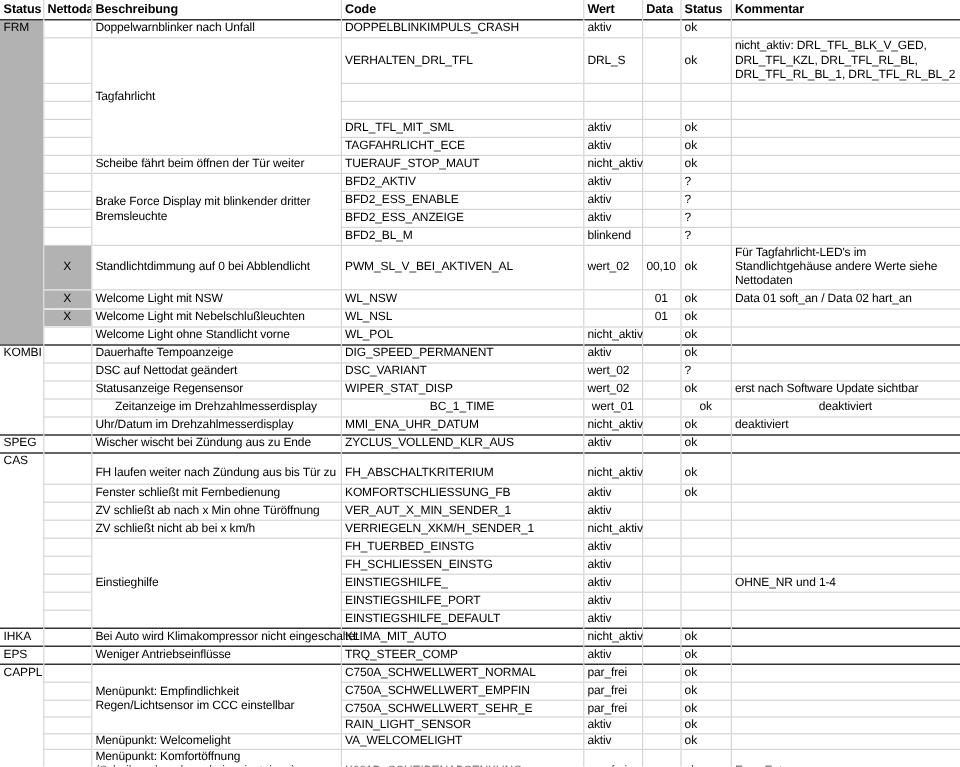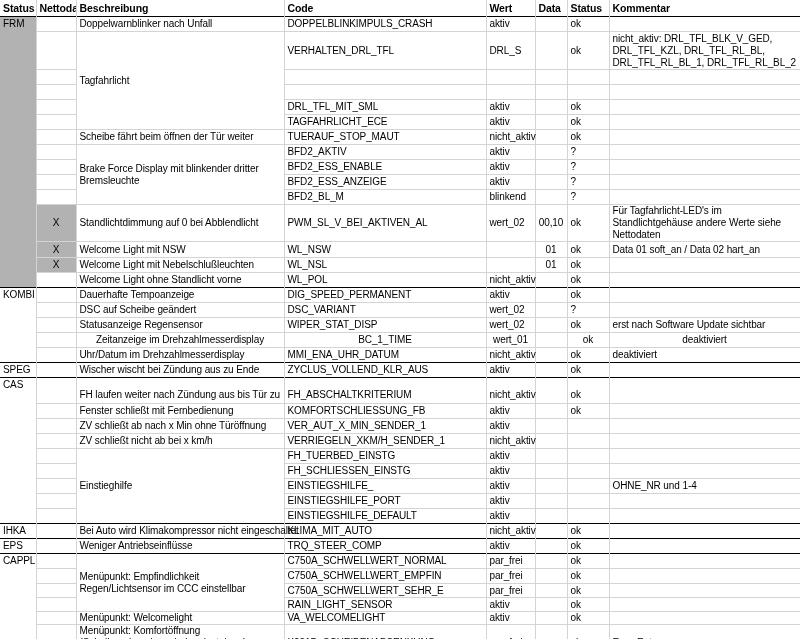--- a/index.html
+++ b/index.html
@@ -207,21 +207,21 @@
           <td class="center"></td>
           <td class="nw">Dauerhafte Tempoanzeige</td>
           <td class="nw">DIG_SPEED_PERMANENT</td>
           <td class="nw">aktiv</td>
           <td class="center nw"></td>
           <td class="nw">ok</td>
           <td class="nw"></td>
         </tr>
         <tr class="" style="height: 15px;">
           <td class="center"></td>
-          <td class="nw">DSC auf Scheibe geändert</td>
+          <td class="nw">DSC auf Nettodat geändert</td>
           <td class="nw">DSC_VARIANT</td>
           <td class="nw">wert_02</td>
           <td class="center nw"></td>
           <td class="nw">?</td>
           <td class="nw"></td>
         </tr>
         <tr class="" style="height: 15px;">
           <td class="center"></td>
           <td class="nw">Statusanzeige Regensensor</td>
           <td class="nw">WIPER_STAT_DISP</td>

